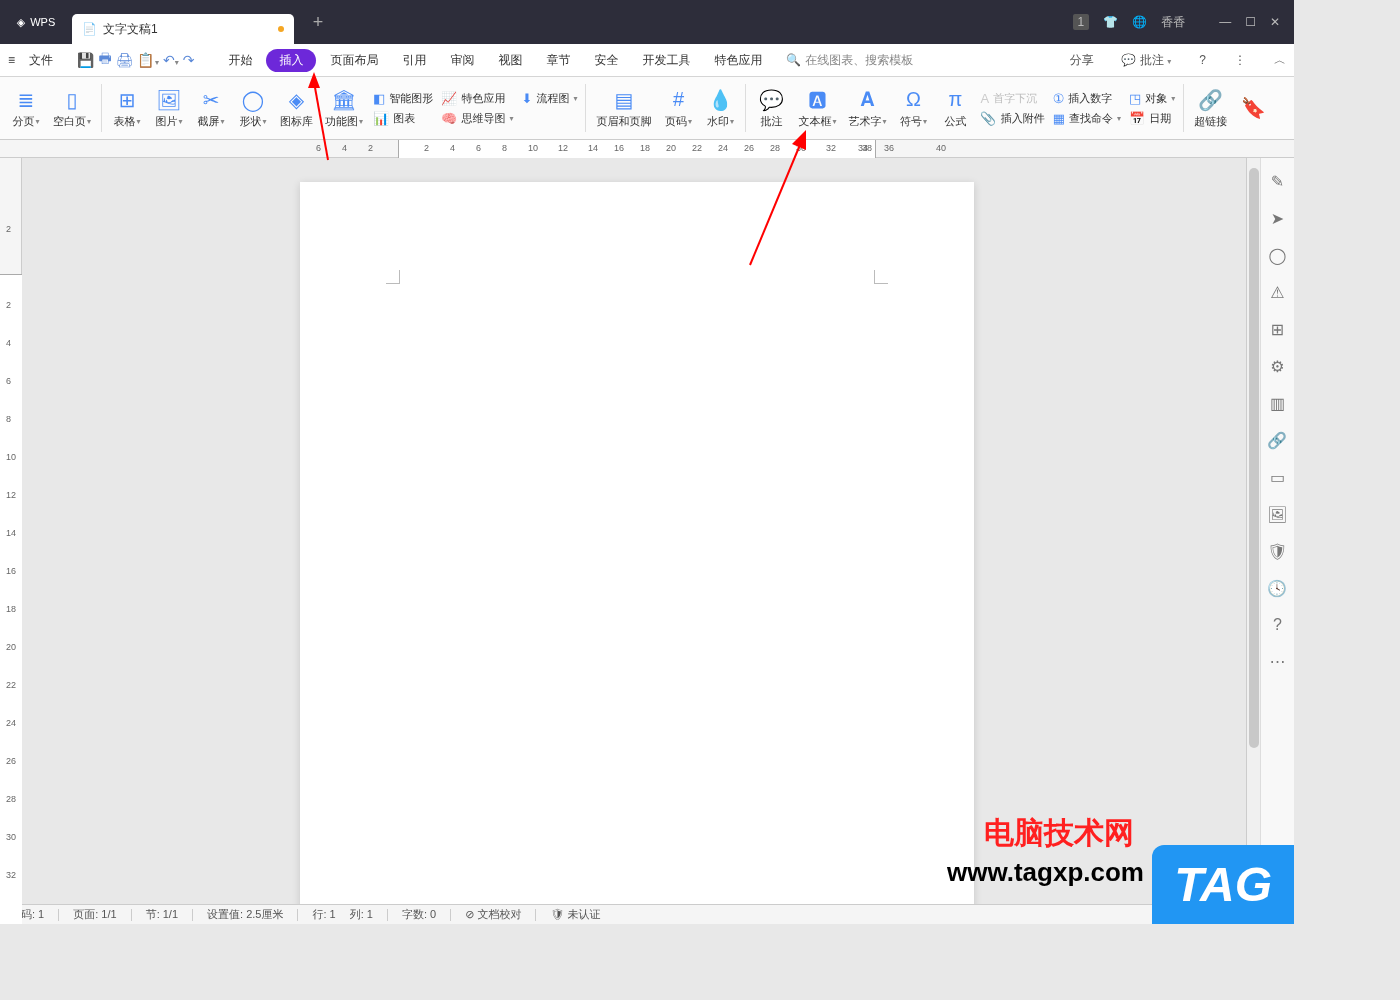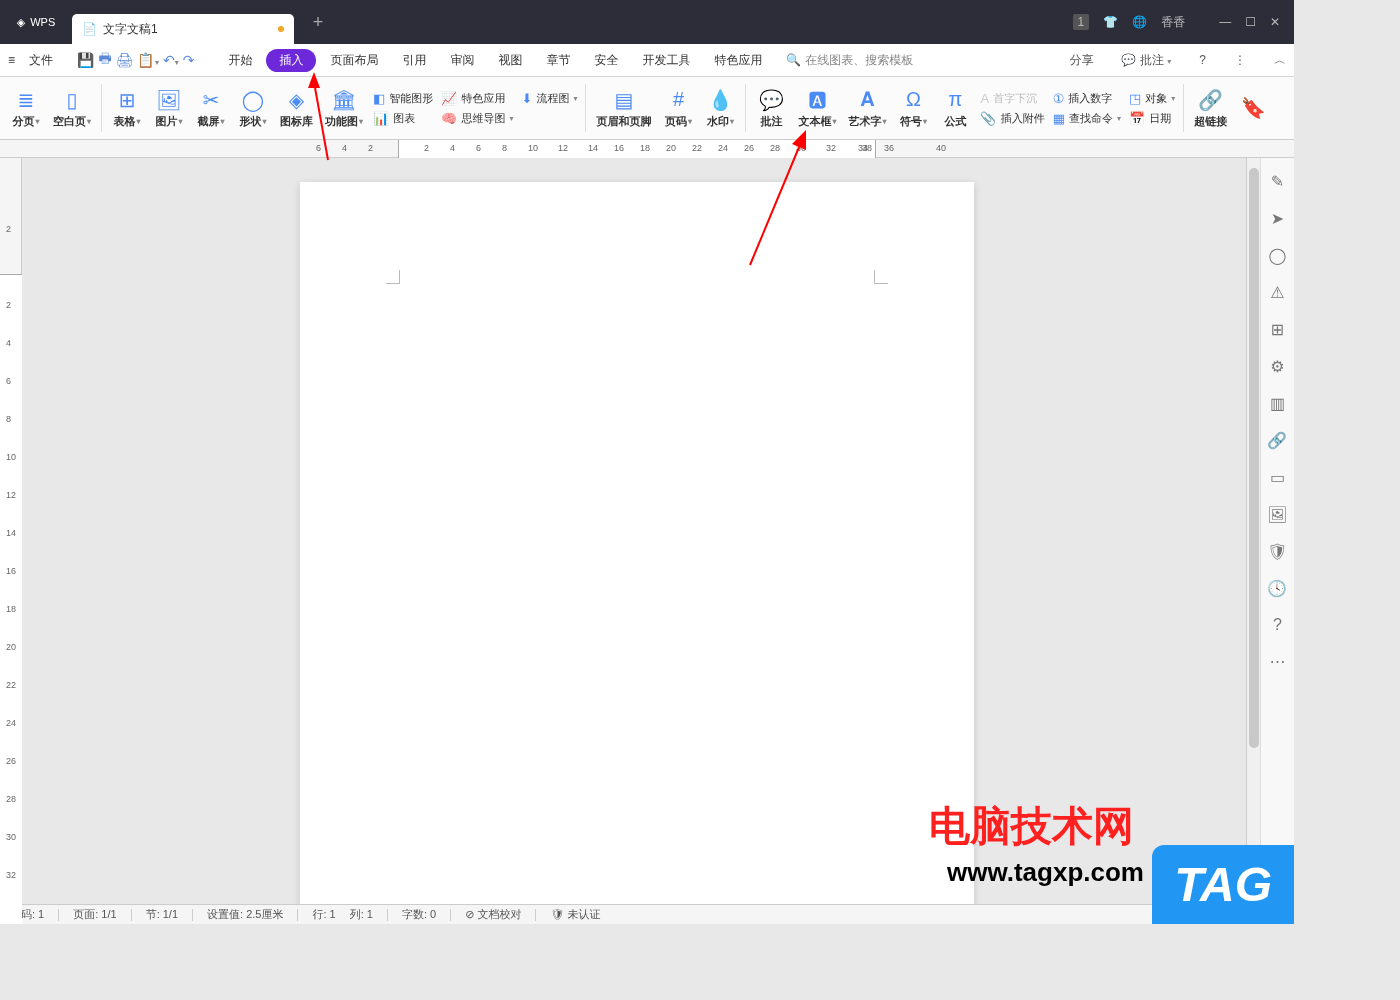--- a/index.html
+++ b/index.html
@@ -12,21 +12,21 @@
 .win-controls { margin-left: auto; display: flex; align-items: center; gap: 14px; padding-right: 14px; color: #bbb; }
 .win-controls span { font-size: 12px; }
 .menubar { height: 33px; background: #fff; border-bottom: 1px solid #d5d5d5; display: flex; align-items: center; font-size: 12px; color: #333; padding: 0 8px; gap: 4px; }
 .menubar .ico { color: #5b89d8; font-size: 14px; }
 .menu-item { padding: 4px 10px; cursor: pointer; border-radius: 3px; }
 .menu-item.active { background: #6d28d9; color: #fff; border-radius: 12px; padding: 3px 13px; }
 .menu-right { margin-left: auto; display: flex; align-items: center; gap: 28px; color: #555; }
 .ribbon { height: 63px; background: #fbfbfb; border-bottom: 1px solid #ccc; display: flex; align-items: center; padding: 0 6px; gap: 2px; font-size: 11px; color: #333; overflow: hidden; }
 .rb-btn { display: flex; flex-direction: column; align-items: center; justify-content: center; gap: 2px; padding: 2px 5px; min-width: 40px; }
 .rb-btn .ico { width: 24px; height: 24px; display: flex; align-items: center; justify-content: center; font-size: 20px; color: #4a8bf5; }
-.rb-btn .lbl { font-size: 11px; white-space: nowrap; display: flex; align-items: center; gap: 1px; font-weight: bold; }
+.rb-btn .lbl { font-size: 11px; white-space: nowrap; display: flex; align-items: center; gap: 1px; }
 .rb-sep { width: 1px; height: 48px; background: #ddd; margin: 0 3px; }
 .rb-stack { display: flex; flex-direction: column; gap: 3px; justify-content: center; }
 .rb-sm { display: flex; align-items: center; gap: 4px; font-size: 11px; white-space: nowrap; padding: 1px 3px; }
 .rb-sm .ico { color: #4a8bf5; font-size: 13px; }
 .dd { font-size: 8px; color: #888; }
 .ruler-h { height: 18px; background: #f5f5f5; border-bottom: 1px solid #ccc; position: relative; font-size: 9px; color: #666; }
 .ruler-h .tick { position: absolute; top: 3px; }
 .ruler-h .white { position: absolute; top: 0; height: 18px; background: #fff; border-left: 1px solid #aaa; border-right: 1px solid #aaa; }
 .workspace { display: flex; height: 746px; }
 .ruler-v { width: 22px; background: #f5f5f5; border-right: 1px solid #ccc; position: relative; font-size: 9px; color: #666; }
@@ -385,15 +385,15 @@
 
 <svg class="arrow" style="left:296px;top:72px" width="40" height="90">
   <line class="arrow-line" x1="32" y1="88" x2="18" y2="10"></line>
   <polygon class="arrow-head" points="18,0 12,16 24,16"></polygon>
 </svg>
 <svg class="arrow" style="left:740px;top:130px" width="80" height="140">
   <line class="arrow-line" x1="10" y1="135" x2="62" y2="10"></line>
   <polygon class="arrow-head" points="66,0 52,14 66,20"></polygon>
 </svg>
 
-<div class="watermark" style="right:160px;bottom:70px;font-size:41px">电脑技术网</div>
+<div class="watermark" style="right:160px;bottom:70px;font-size:30px">电脑技术网</div>
 <div class="watermark" style="right:150px;bottom:36px;font-size:26px;color:#000000">www.tagxp.com</div>
 <div class="tag-badge">TAG</div>
 
 </body></html>

